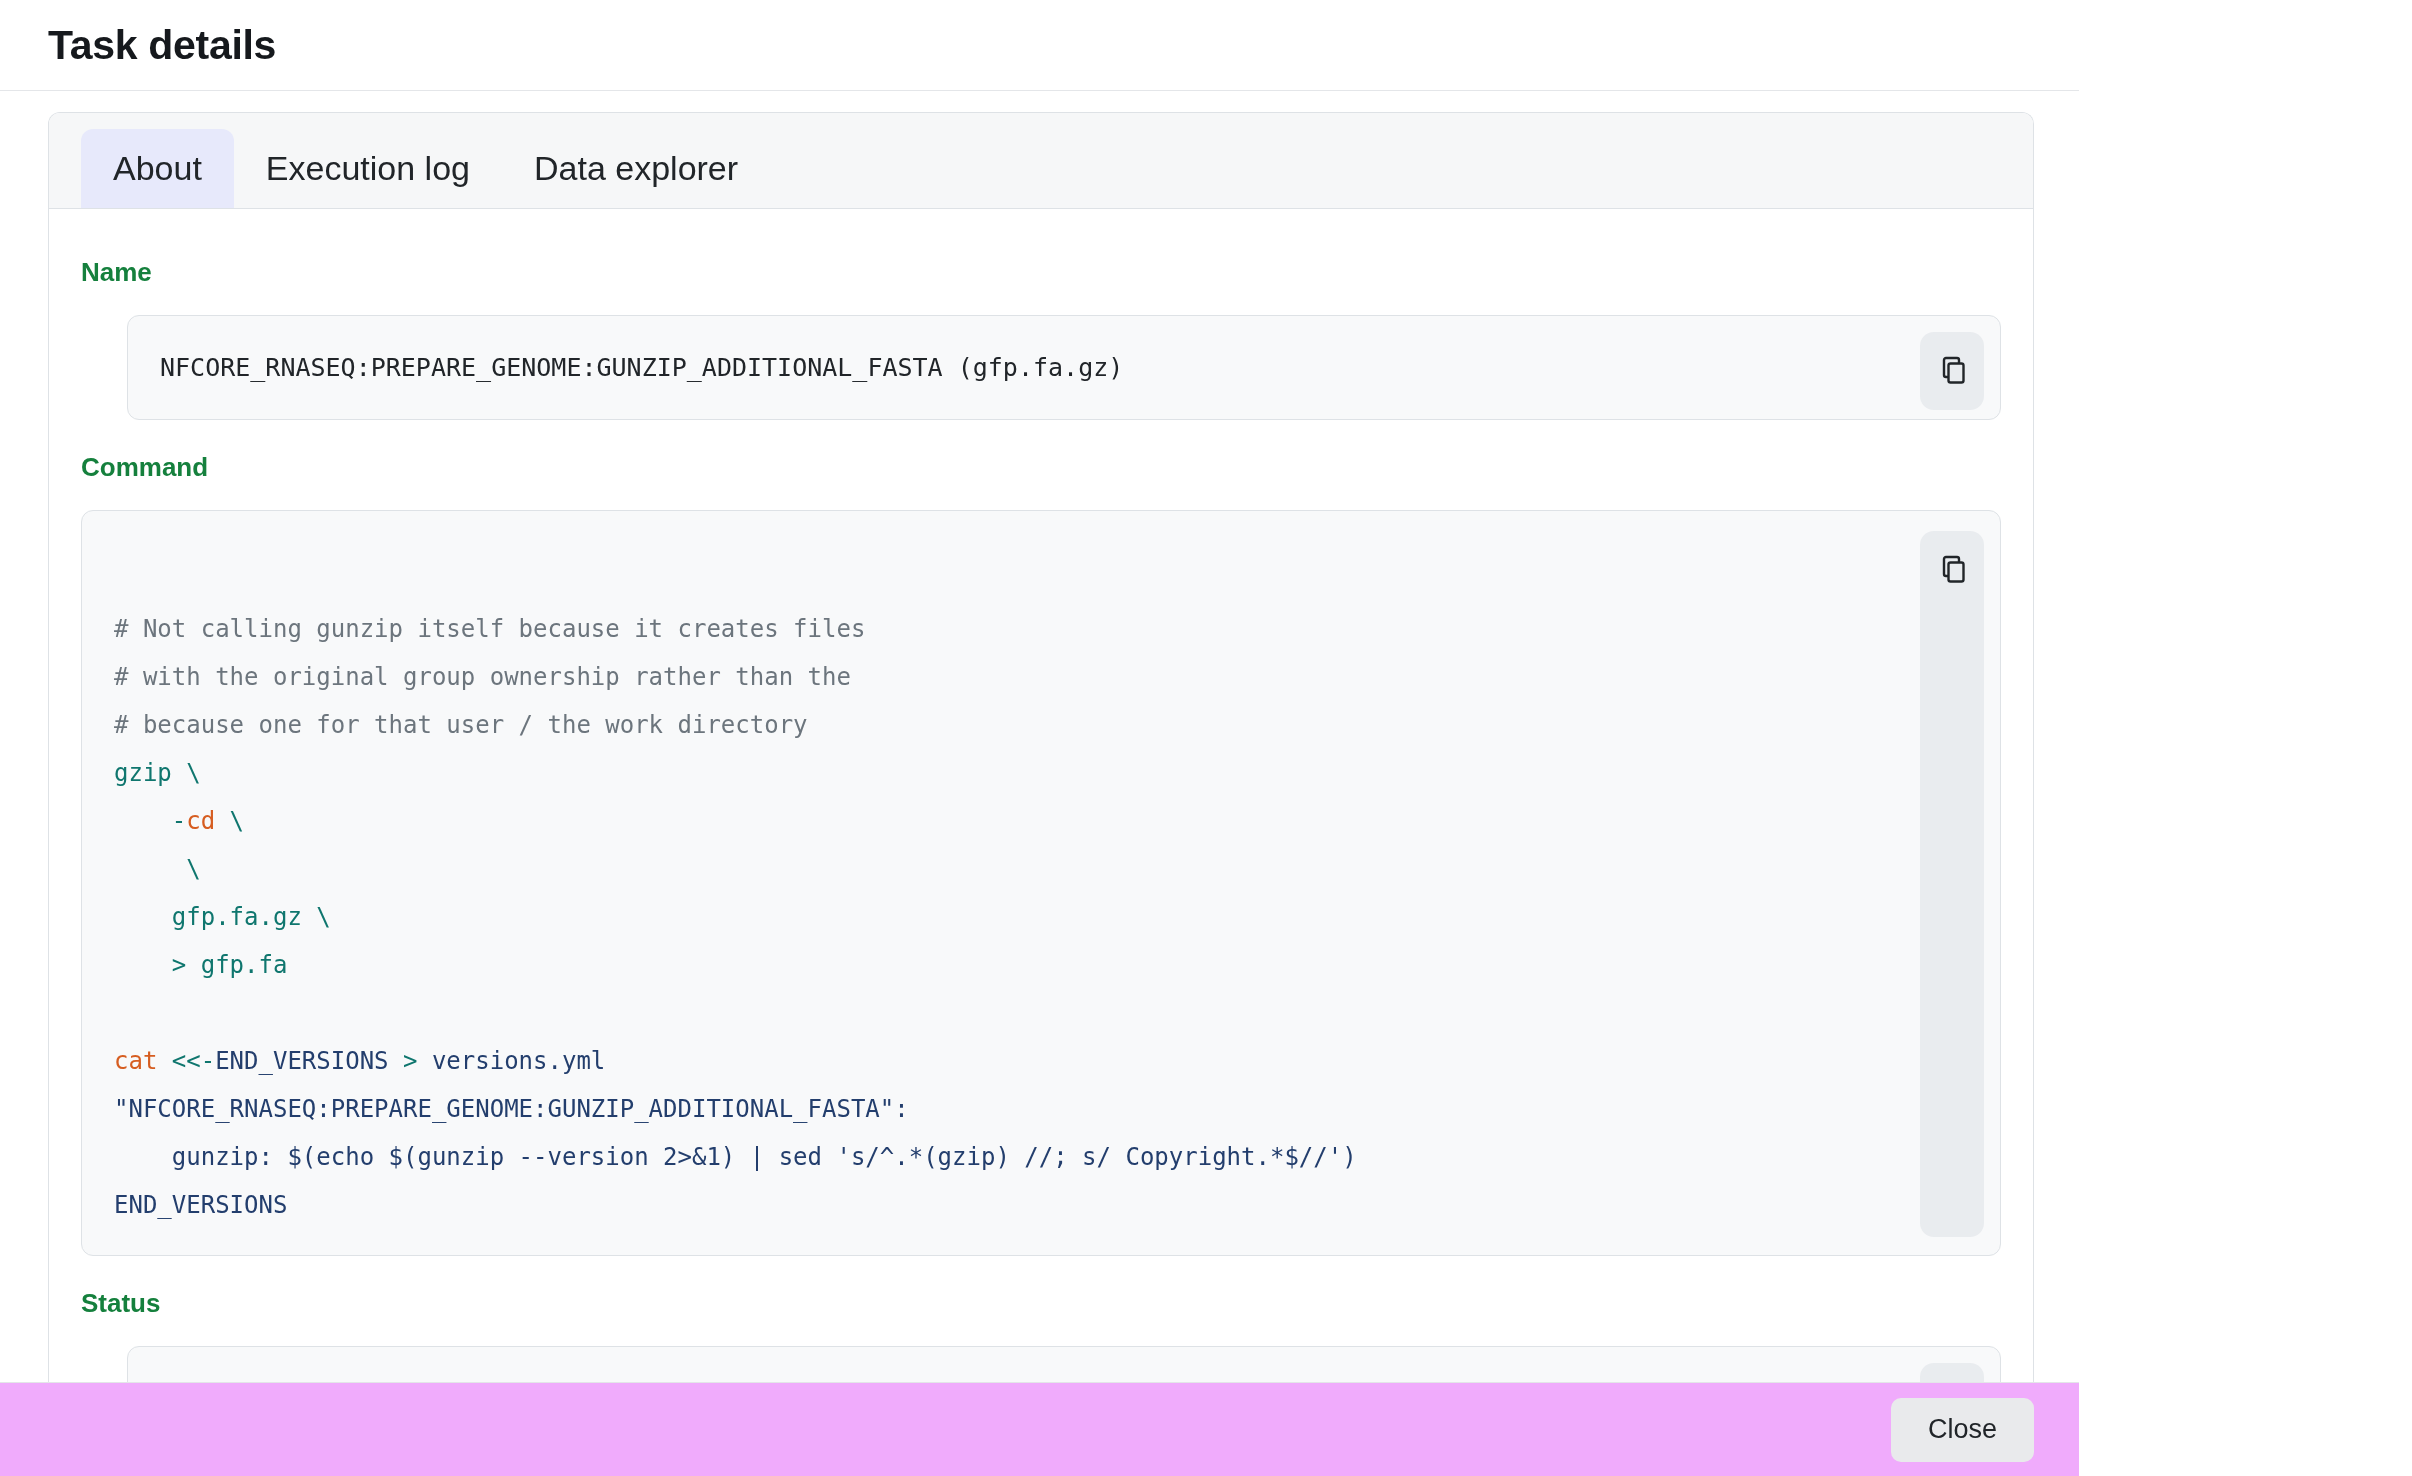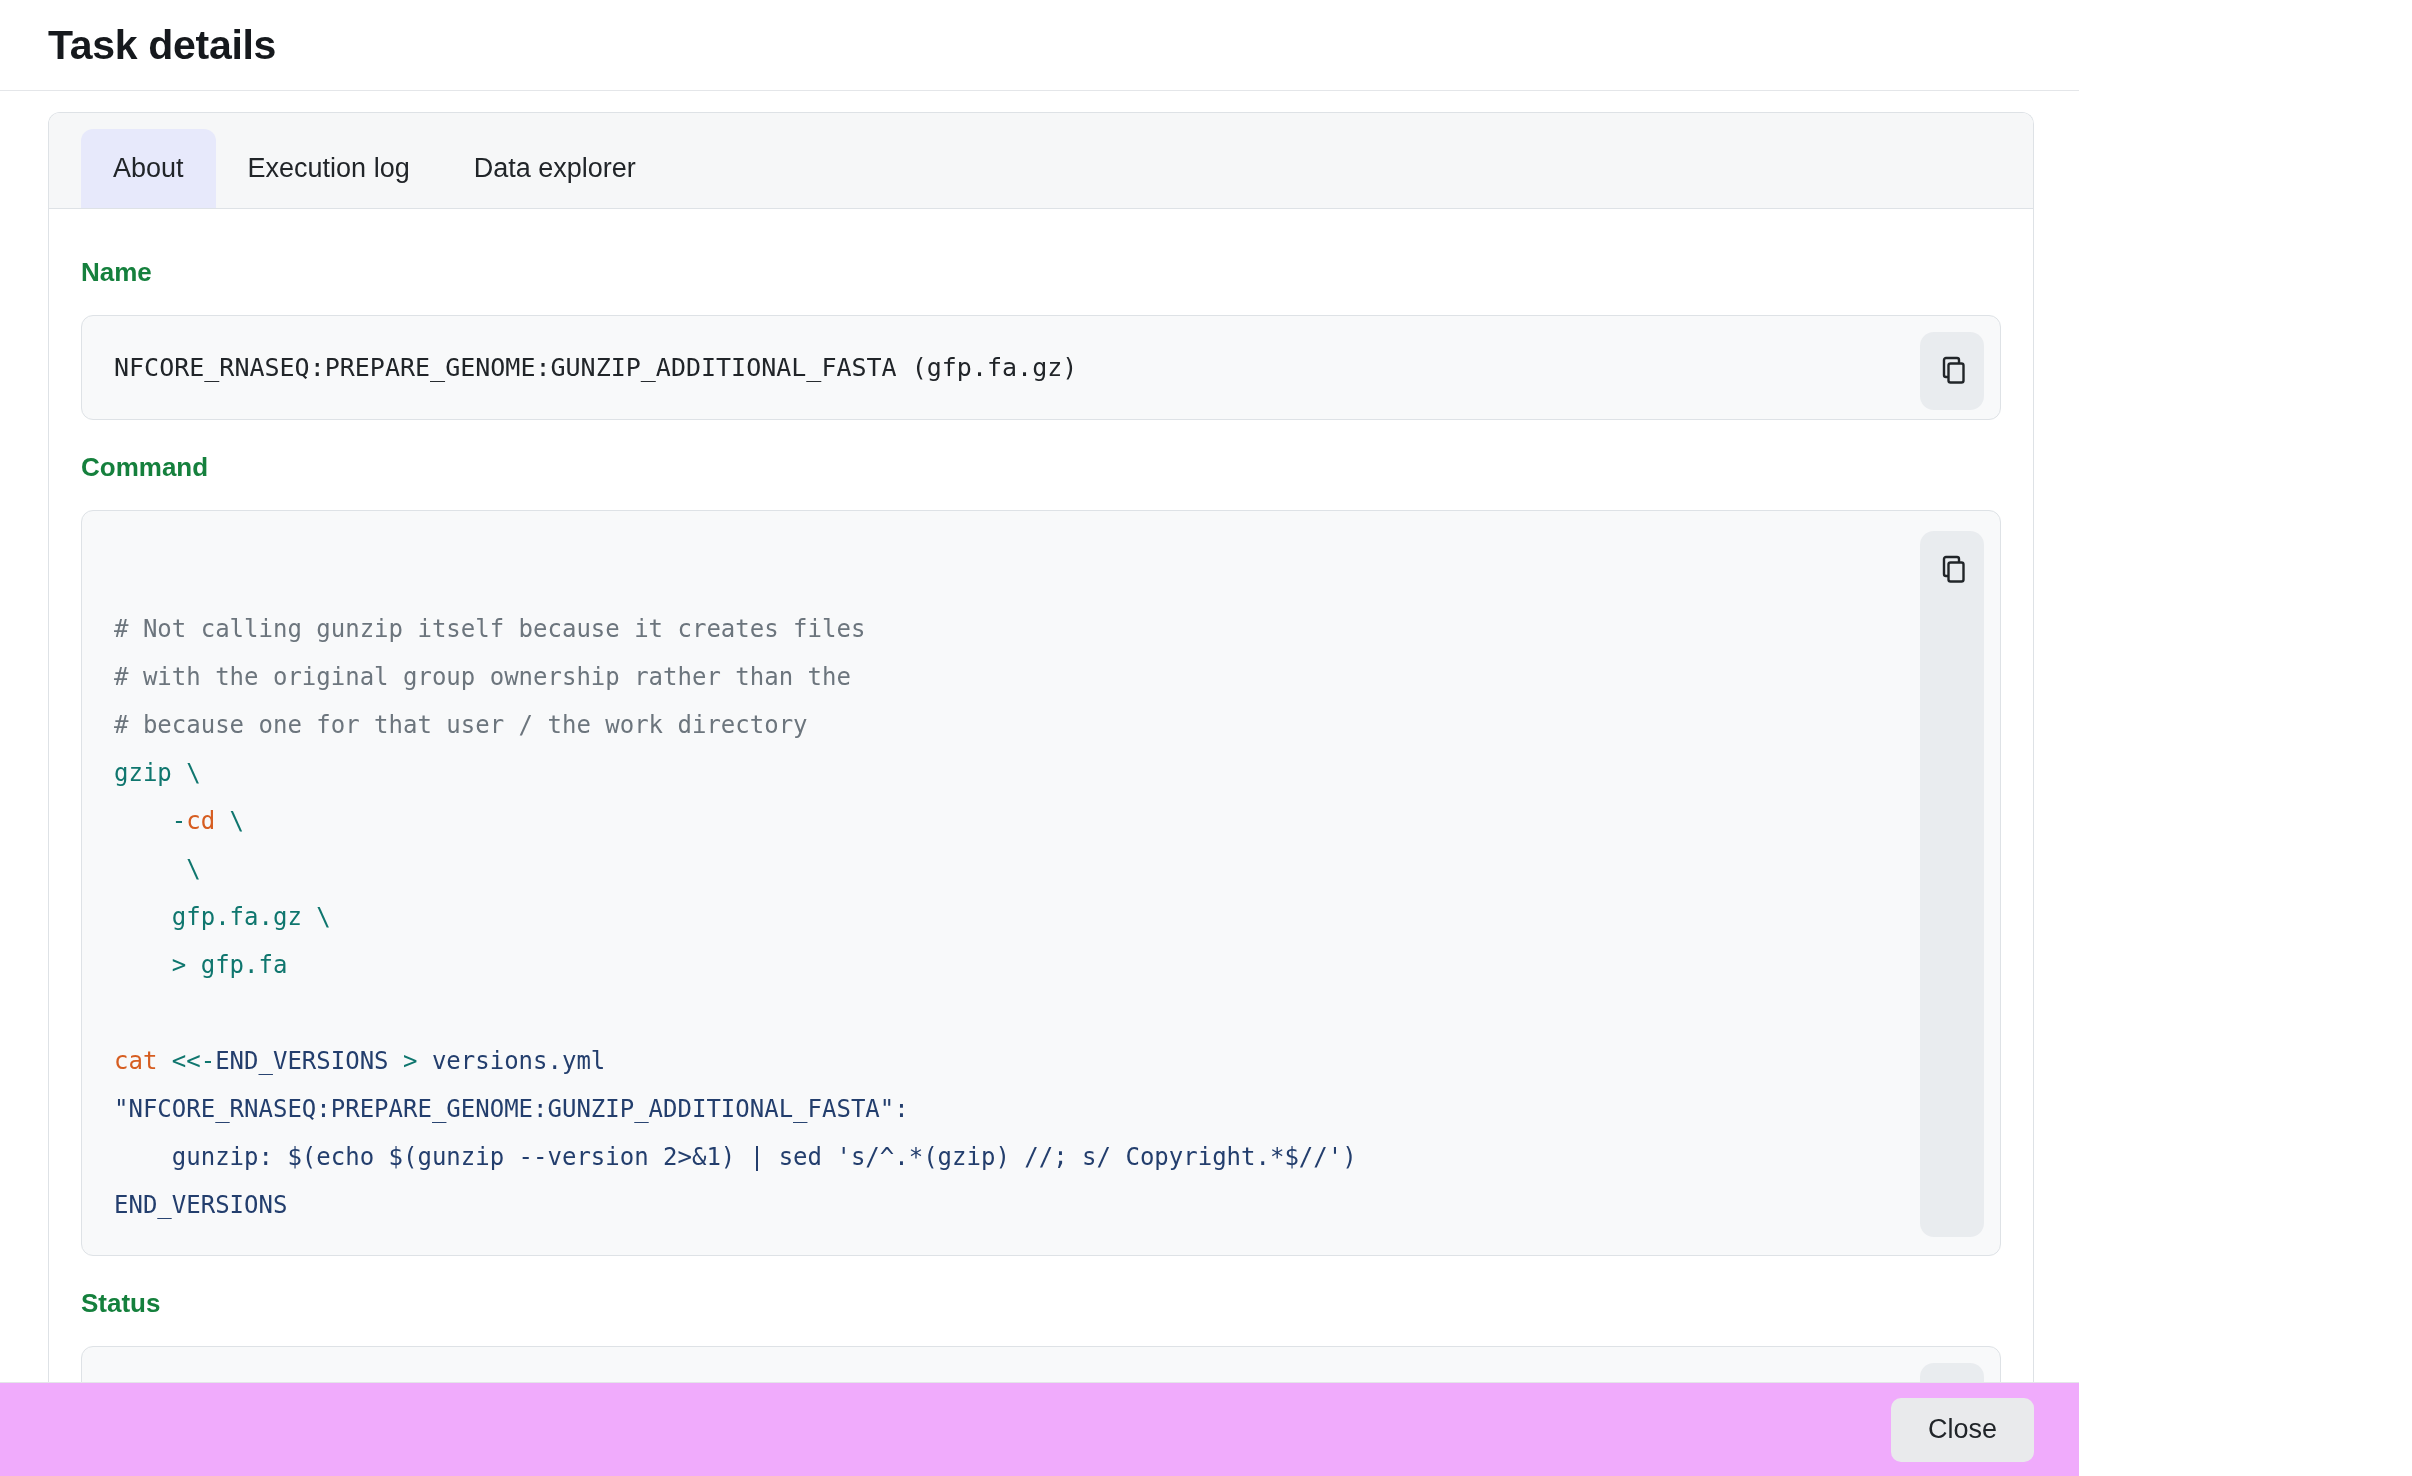--- a/index.html
+++ b/index.html
@@ -12,30 +12,30 @@
   .modal-title{font-size:41px;font-weight:700;color:#16191d;letter-spacing:-0.3px;}
 
   
   .modal-body{position:absolute;top:91px;bottom:94px;left:0;right:0;
               padding:21px 45px 0 48px;box-sizing:border-box;overflow:hidden;}
   .card{height:100%;box-sizing:border-box;border:1px solid #dee2e6;border-bottom:none;
         border-radius:12px 12px 0 0;background:#fff;overflow:hidden;}
 
   .card-header{background:#f6f7f8;border-bottom:1px solid #dee2e6;
                padding:16px 16px 0 32px;display:flex;}
-  .tab{height:79px;padding:0 32px;display:flex;align-items:center;font-size:27px;
+  .tab{height:79px;padding:0 32px;display:flex;align-items:center;font-size:34px;
        color:#212529;border-radius:12px 12px 0 0;cursor:pointer;white-space:nowrap;}
   .tab.active{background:#e7e9fb;}
 
   .tab-content{padding:34px 32px 0;}
   .section-label{font-size:26px;line-height:34px;font-weight:700;color:#15803d;margin:12px 0 26px;}
 
   .valuebox{position:relative;background:#f8f9fa;border:1px solid #dee2e6;border-radius:12px;
             padding:37px 120px 37px 32px;margin-bottom:30px;box-sizing:border-box;
-            font-family:"DejaVu Sans Mono","Liberation Mono",monospace;font-size:25px;color:#212529;}
+            font-family:"DejaVu Sans Mono","Liberation Mono",monospace;font-size:25px;color:#212529;margin-left:46px;}
   .valuebox.last{margin-bottom:0;}
 
   .codebox{position:relative;background:#f8f9fa;border:1px solid #dee2e6;border-radius:12px;
            padding:46px 120px 26px 32px;margin-bottom:30px;box-sizing:border-box;}
   .code{font-family:"DejaVu Sans Mono","Liberation Mono",monospace;font-size:24px;
         line-height:48px;color:#343a40;}
   .code-line{white-space:pre;min-height:48px;}
   .c-comment{color:#6c757d;}
   .c-plain{color:#0f766e;}
   .c-kw{color:#d65d20;}

